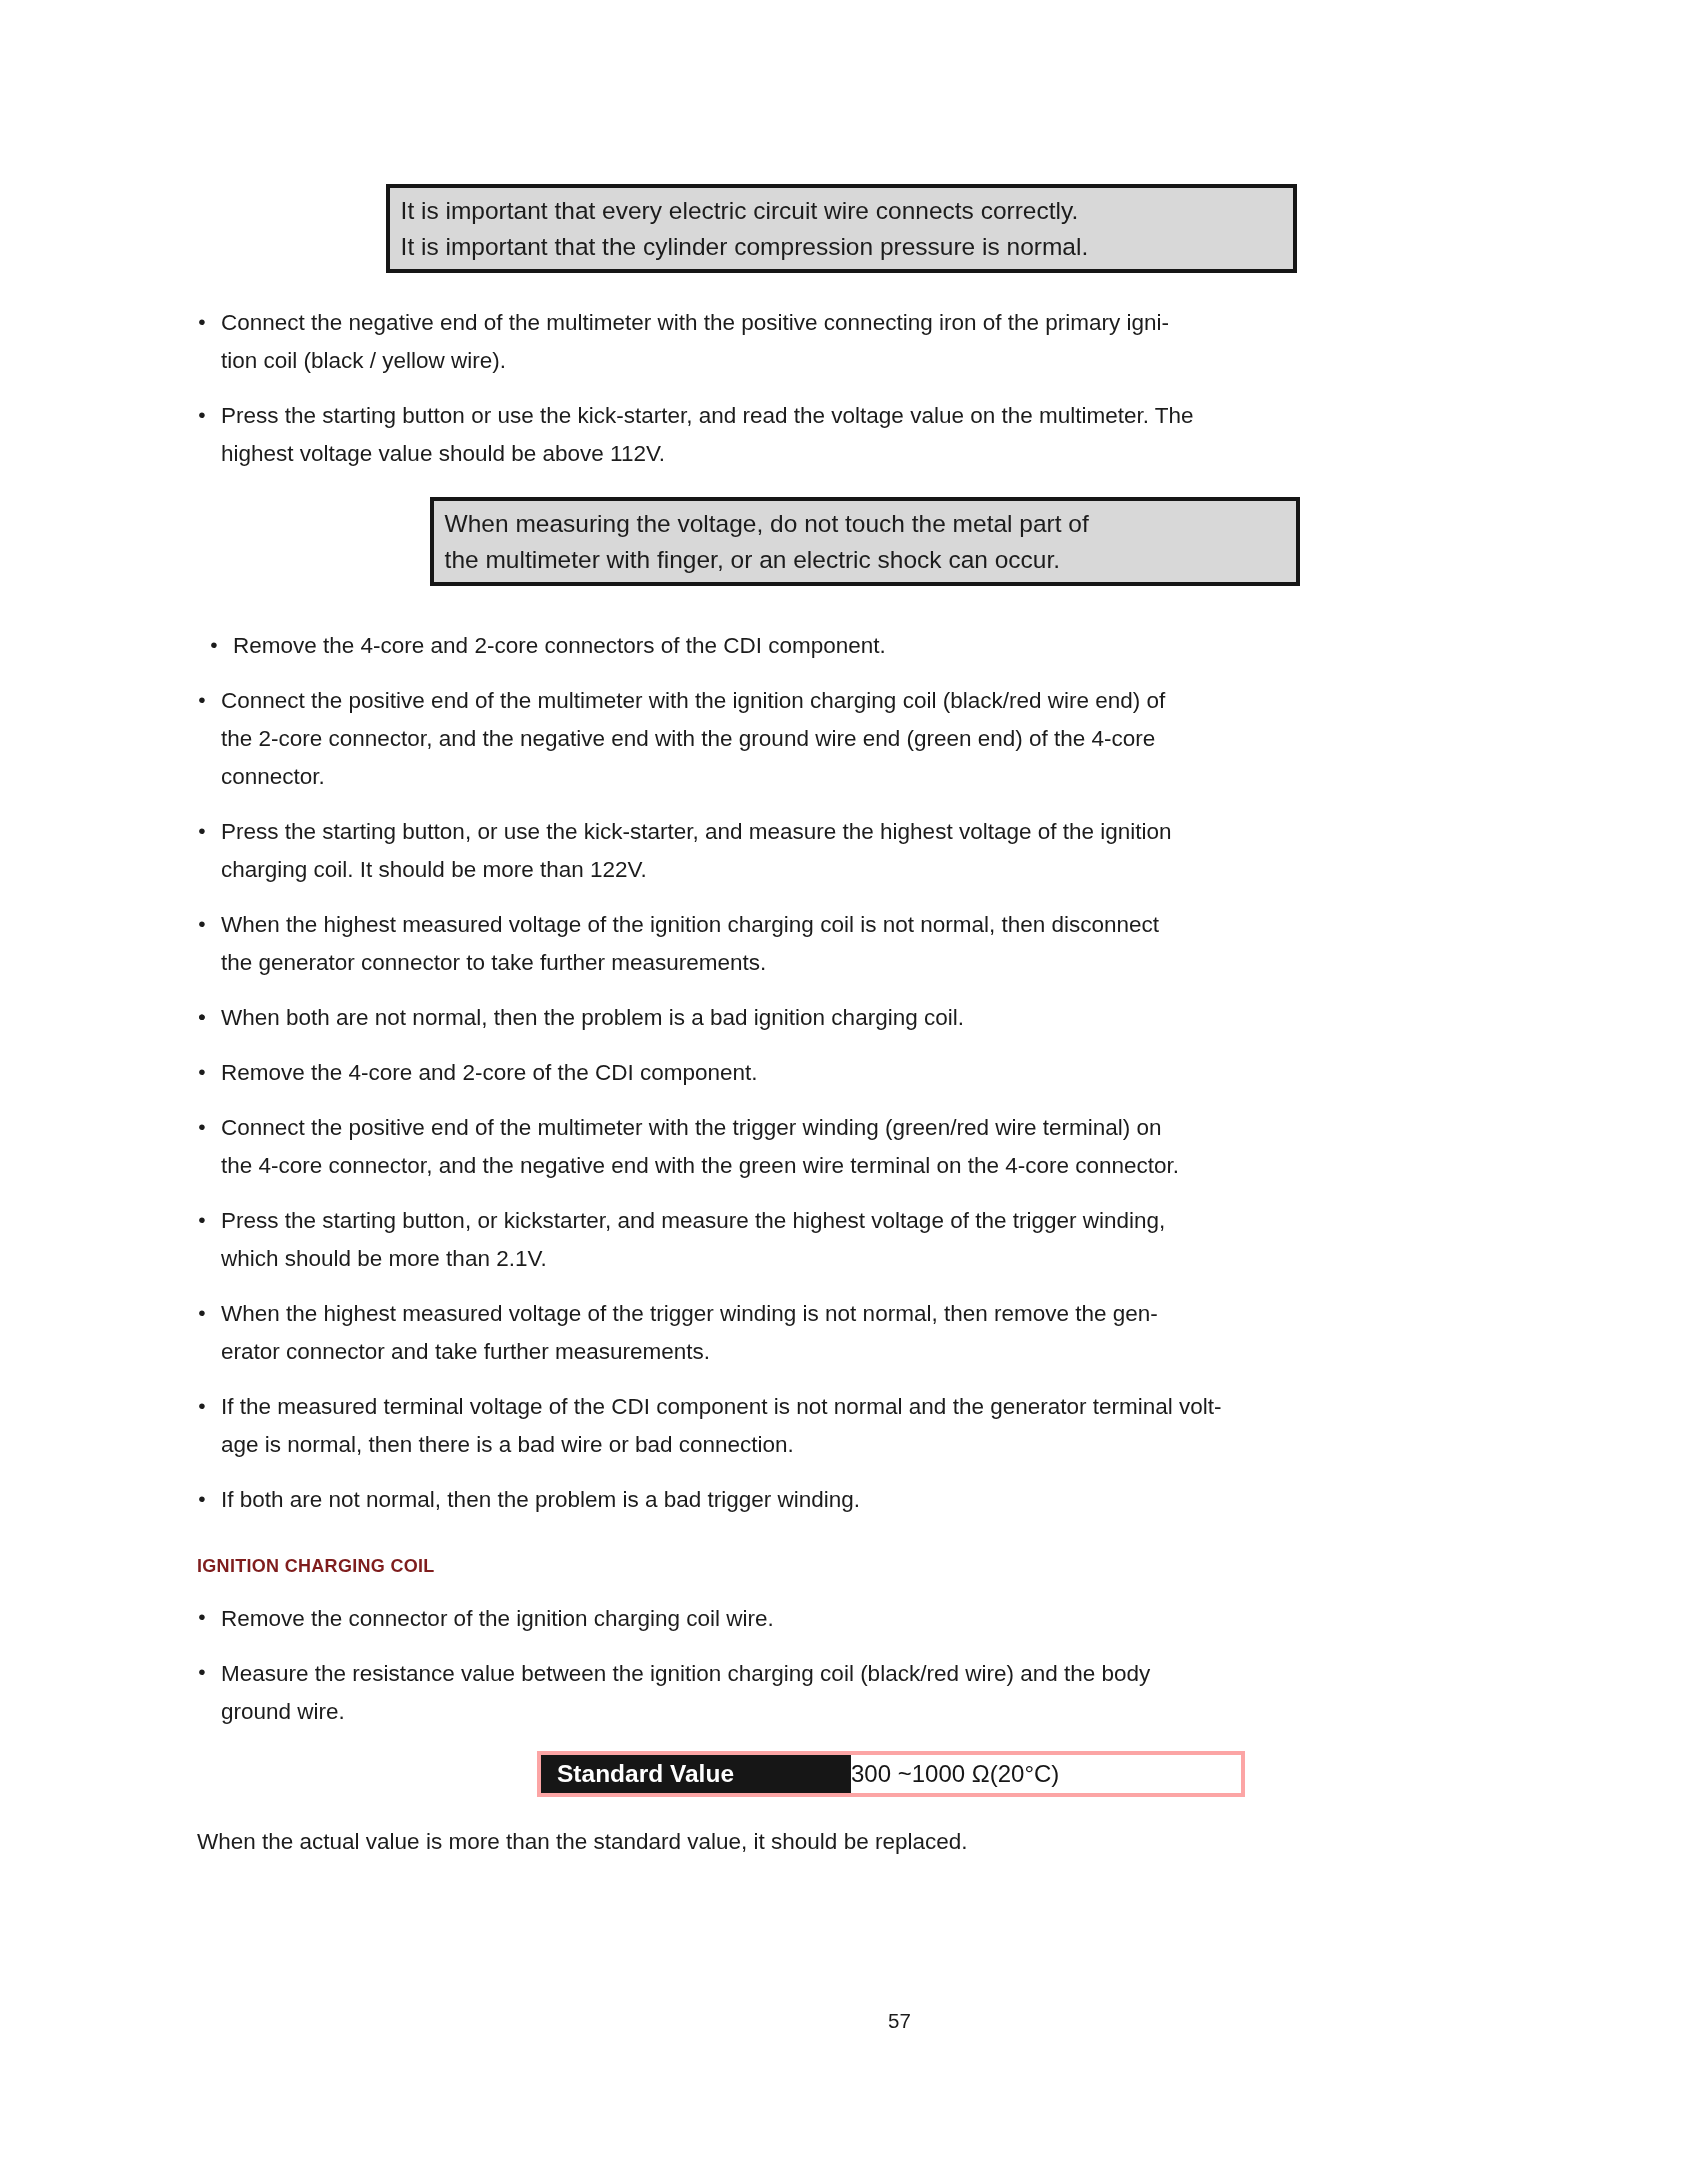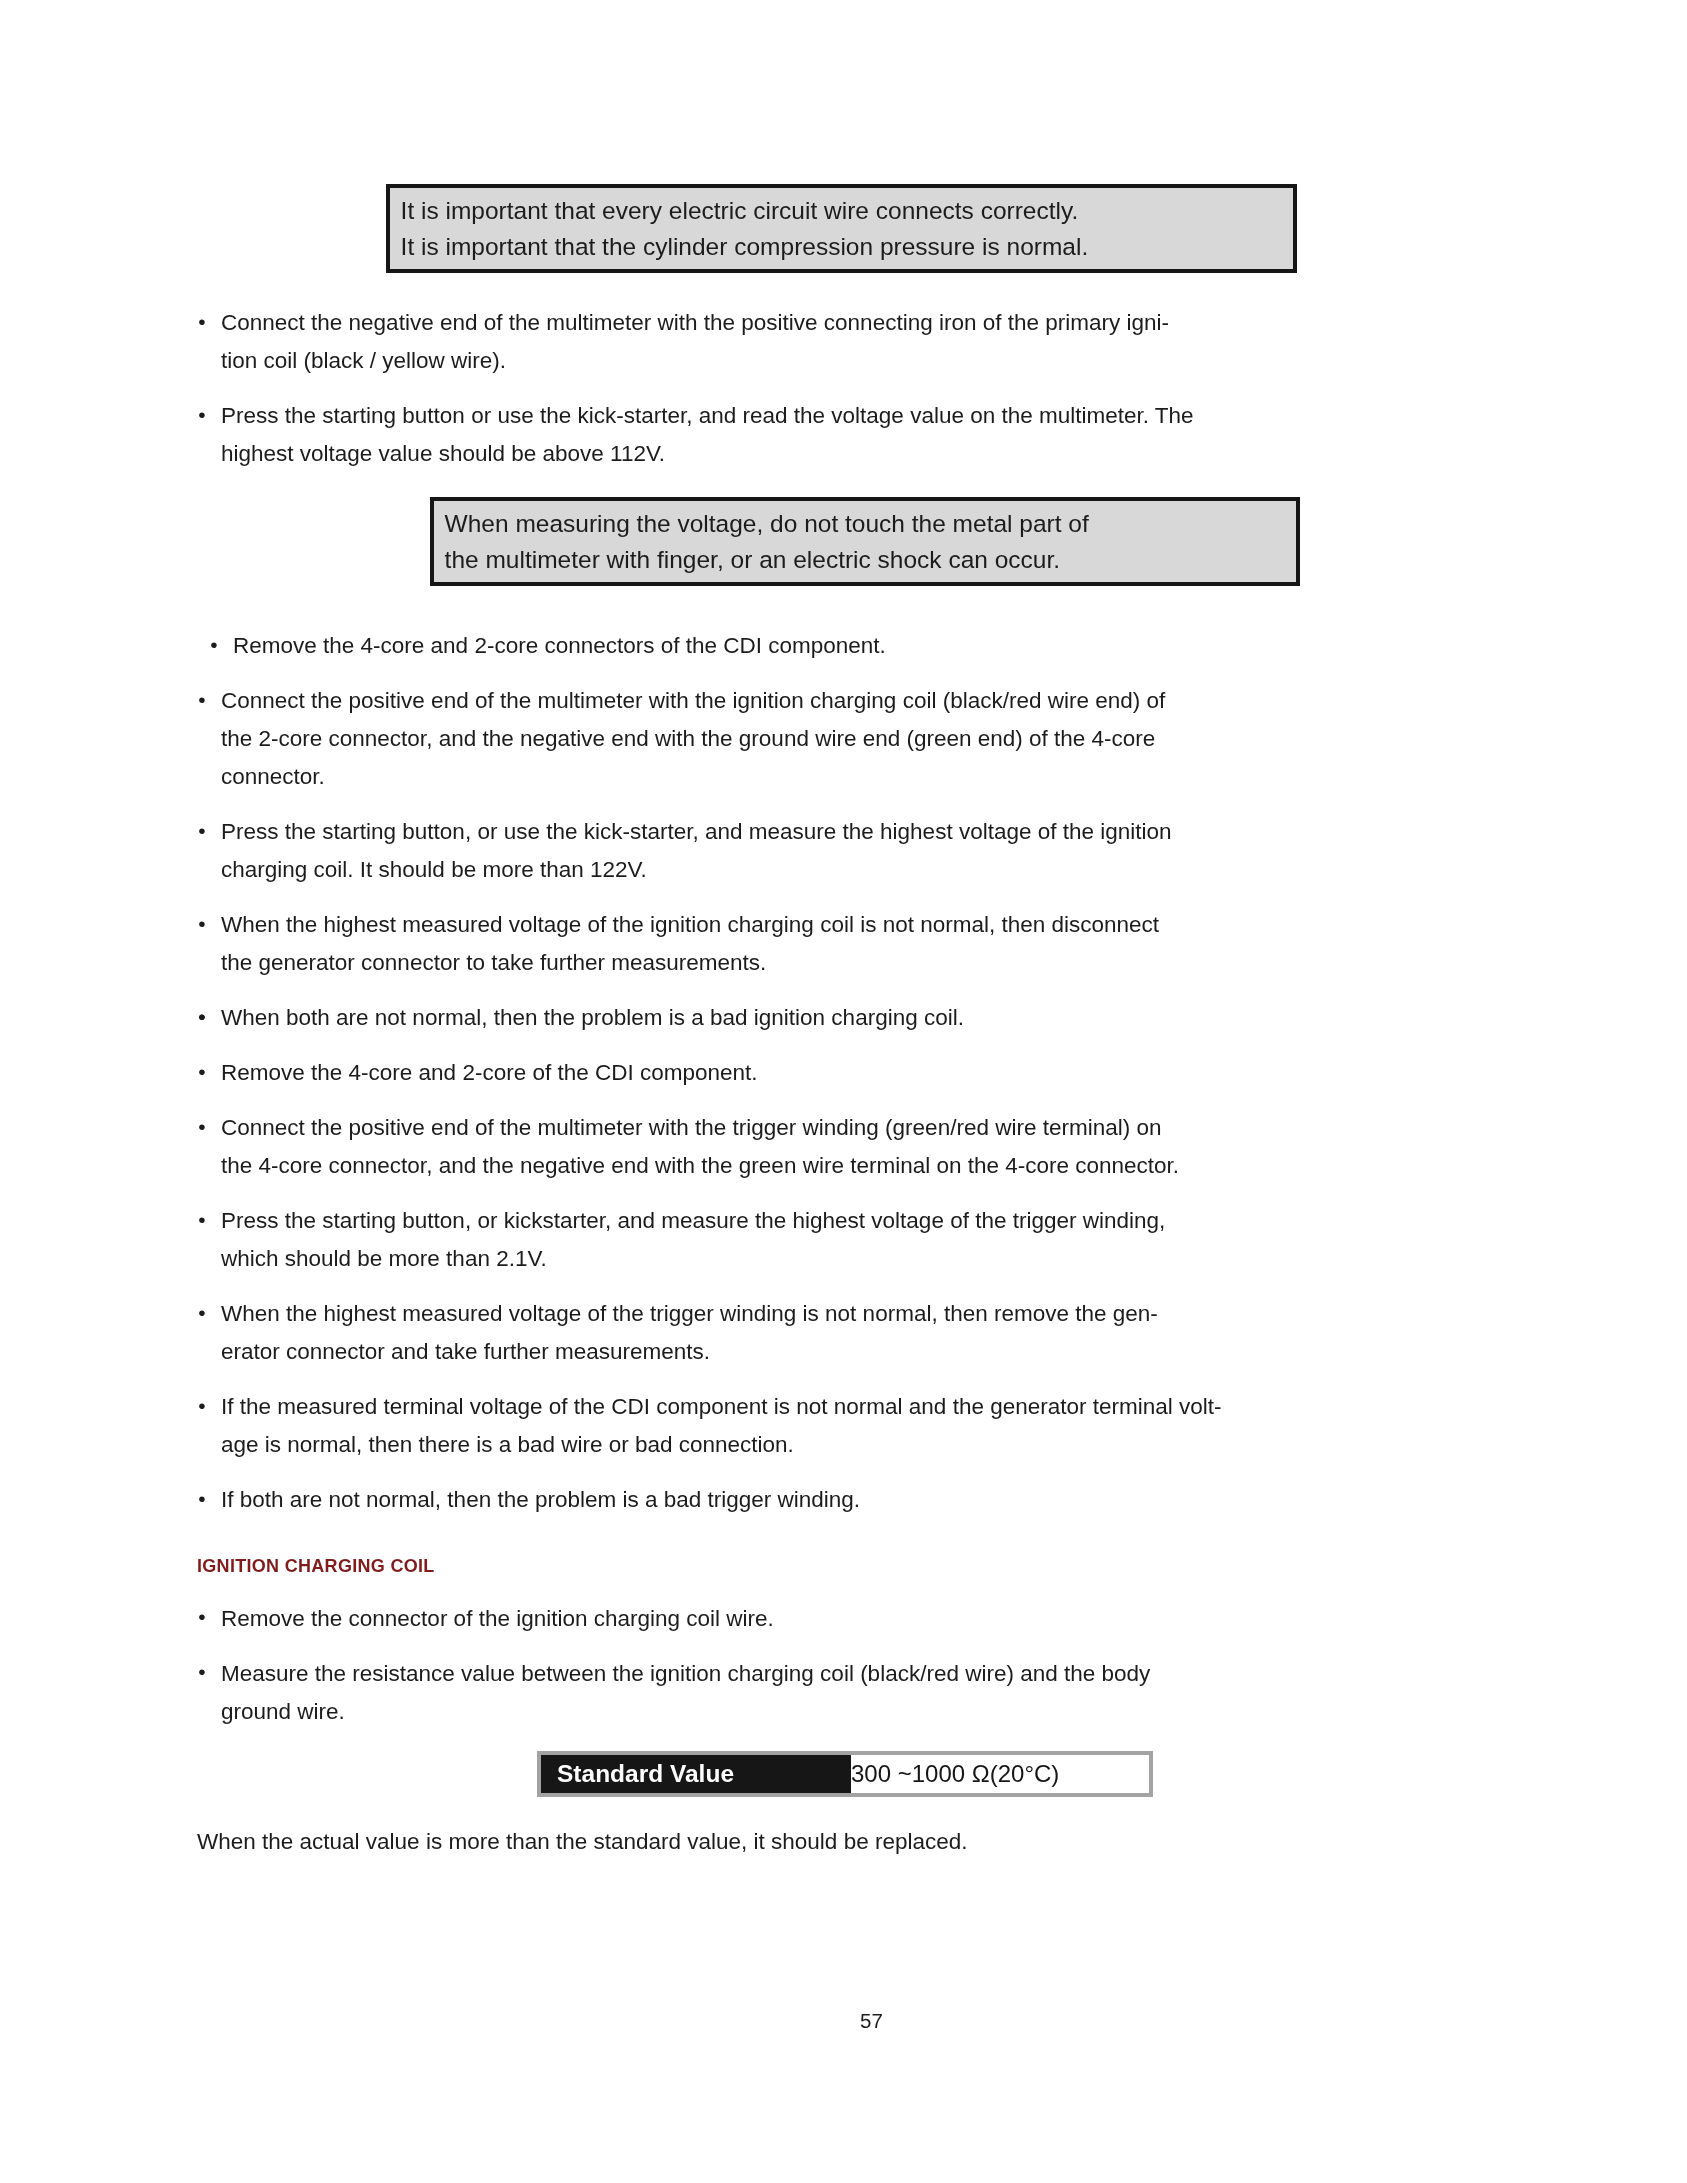--- a/index.html
+++ b/index.html
@@ -69,22 +69,22 @@
     font-weight: bold;
     color: #7f1d1d;
     letter-spacing: 0.3px;
   }
 
   
   .sv-table {
     display: flex;
     box-sizing: border-box;
     margin: 20px 0 0 340px;
-    width: 616px;
-    background: #a3a3a3;
+    width: 708px;
+    background: #fca5a5;
     padding: 4px;
     align-items: stretch;
   }
   .sv-label {
     width: 310px;
     background: #161616;
     color: #ffffff;
     font-weight: bold;
     font-size: 24.5px;
     display: flex;
@@ -105,21 +105,21 @@
   }
 
   .footer-note {
     margin-top: 26.5px;
     font-size: 22.5px;
     line-height: 38px;
   }
 
   .page-number {
     position: absolute;
-    left: 860px;
+    left: 888px;
     top: 2009px;
     font-size: 20.5px;
     color: #1c1c1c;
   }
 </style>
 </head>
 <body>
 
 <div id="note-box-1" class="note-box">It is important that every electric circuit wire connects correctly.
 It is important that the cylinder compression pressure is normal.</div>

